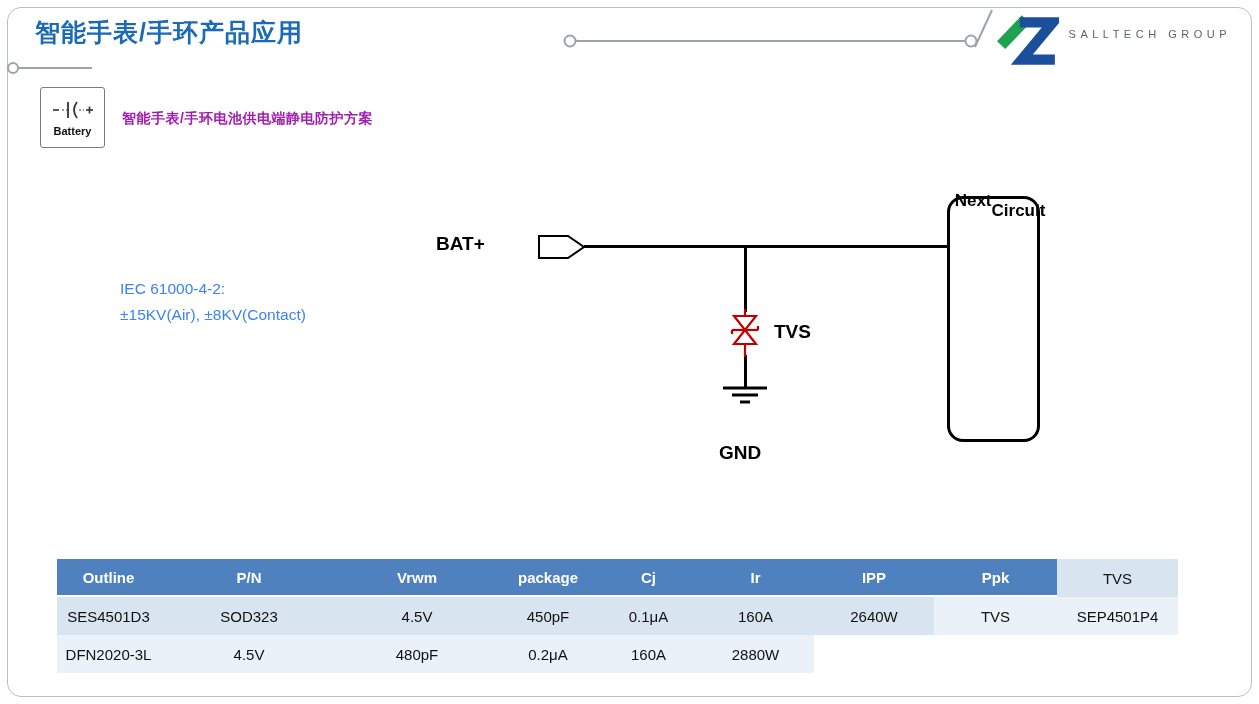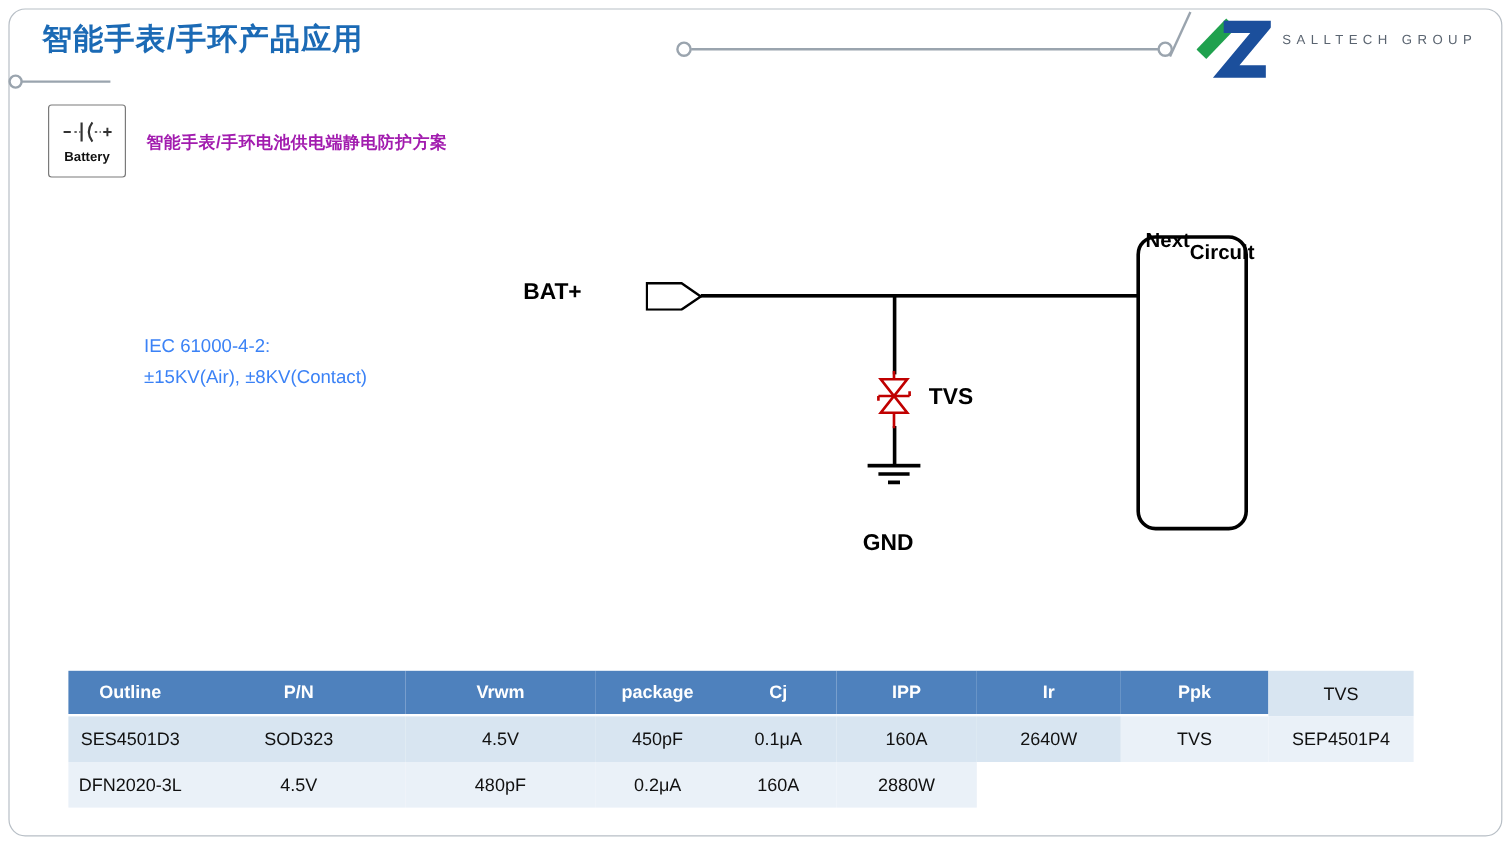--- a/index.html
+++ b/index.html
@@ -236,22 +236,22 @@
     <div class="line">Next</div>
     <div class="line">Circuit</div>
   </div>
 
   <div class="spec-table">
     <div class="cell head">Outline</div>
     <div class="cell head">P/N</div>
     <div class="cell head">Vrwm</div>
     <div class="cell head">package</div>
     <div class="cell head">Cj</div>
+    <div class="cell head">Ir</div>
     <div class="cell head">IPP</div>
-    <div class="cell head">Ir</div>
     <div class="cell head">Ppk</div>
 
     <div class="cell r0">TVS</div>
     <div class="cell r0">SES4501D3</div>
     <div class="cell r0">SOD323</div>
     <div class="cell r0">4.5V</div>
     <div class="cell r0">450pF</div>
     <div class="cell r0">0.1μA</div>
     <div class="cell r0">160A</div>
     <div class="cell r0">2640W</div>

